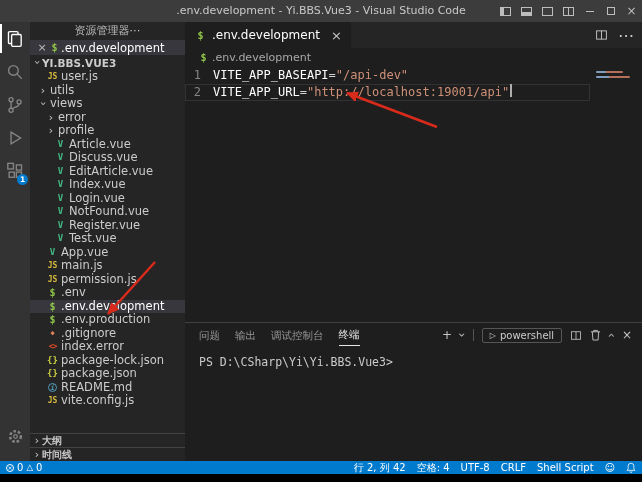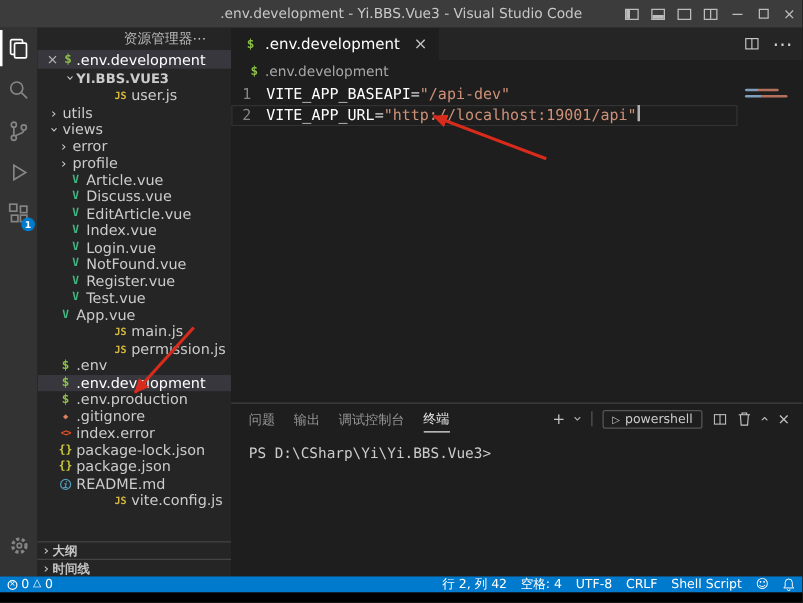--- a/index.html
+++ b/index.html
@@ -25,35 +25,35 @@
   .activitybar { width:30px; background:#333333; display:flex; flex-direction:column; align-items:center; flex:none; }
   .aslot { height:33px; width:30px; display:flex; align-items:center; justify-content:center; position:relative; color:#858585; }
   .aslot.active { color:#ffffff; }
   .aslot.active::before { content:""; position:absolute; left:0; top:2px; bottom:2px; width:2px; background:#ffffff; }
   .aslot svg { stroke:currentColor; fill:none; stroke-width:1.2; }
   .abadge { position:absolute; right:2px; bottom:2px; min-width:11px; height:11px; border-radius:50%; background:#007acc; color:#fff; font-size:7.5px; line-height:11px; text-align:center; font-weight:bold; }
   .aslot.bottom { margin-top:auto; margin-bottom:8px; }
 
   
   .sidebar { width:155px; background:#252526; flex:none; display:flex; flex-direction:column; font-size:11.5px; }
-  .sb-title { height:18px; line-height:18px; font-size:11px; color:#bbbbbb; padding:0 20px; display:flex; justify-content:flex-end; flex:none; }
+  .sb-title { height:18px; line-height:18px; font-size:11px; color:#bbbbbb; padding:0 20px; display:flex; justify-content:center; flex:none; }
   .more { color:#cccccc; cursor:pointer; }
   .sec-h { display:flex; align-items:center; height:14px; font-weight:bold; font-size:10px; color:#c5c5c5; padding-left:2px; flex:none; white-space:nowrap; overflow:hidden; }
-  .sec-h.proj { height:15px; font-size:10.5px; color:#cccccc;margin-left:19px; }
+  .sec-h.proj { height:15px; font-size:10.5px; color:#cccccc; }
   .sec-h.bordered { height:14px; border-top:1px solid rgba(204,204,204,0.18); }
   .chev { display:inline-block; width:10px; text-align:center; font-size:11px; font-weight:normal; color:#cccccc; flex:none; }
   .chev.down { transform:rotate(90deg); }
   .oe-item { display:flex; align-items:center; height:15px; background:#37373d; color:#ffffff; padding-left:6px; flex:none; }
   .oe-close { width:12px; text-align:center; color:#bbbbbb; font-size:11px; flex:none; }
   .tree { flex:1; overflow:hidden; }
   .titem { display:flex; align-items:center; height:13.5px; line-height:13.5px; white-space:nowrap; color:#cccccc; }
   .titem.selected { background:#37373d; color:#ffffff; }
   .tname { margin-left:2px; }
   .fi { display:inline-block; width:13px; text-align:center; font-weight:bold; font-size:8px; font-family:"DejaVu Sans Mono","Liberation Mono",monospace; flex:none; }
-  .fi-js { color:#d7ba3d;margin-left:44px; }
+  .fi-js { color:#d7ba3d; }
   .fi-vue { color:#42b983; font-size:9px; }
   .fi-env { color:#8dc149; font-size:10px; }
   .fi-git { color:#e0815e; font-size:7px; }
   .fi-html { color:#e44d26; letter-spacing:-1px; }
   .fi-json { color:#cbcb41; font-size:9px; }
   .fi-info { color:#519aba; font-size:7px; border:1px solid #519aba; border-radius:50%; width:9px; height:9px; line-height:8px; margin:0 2px; font-style:italic; }
 
   
   .editor-pane { flex:1; min-width:0; display:flex; flex-direction:column; background:#1e1e1e; }
   .tabbar { height:26px; background:#252526; display:flex; align-items:stretch; flex:none; }

